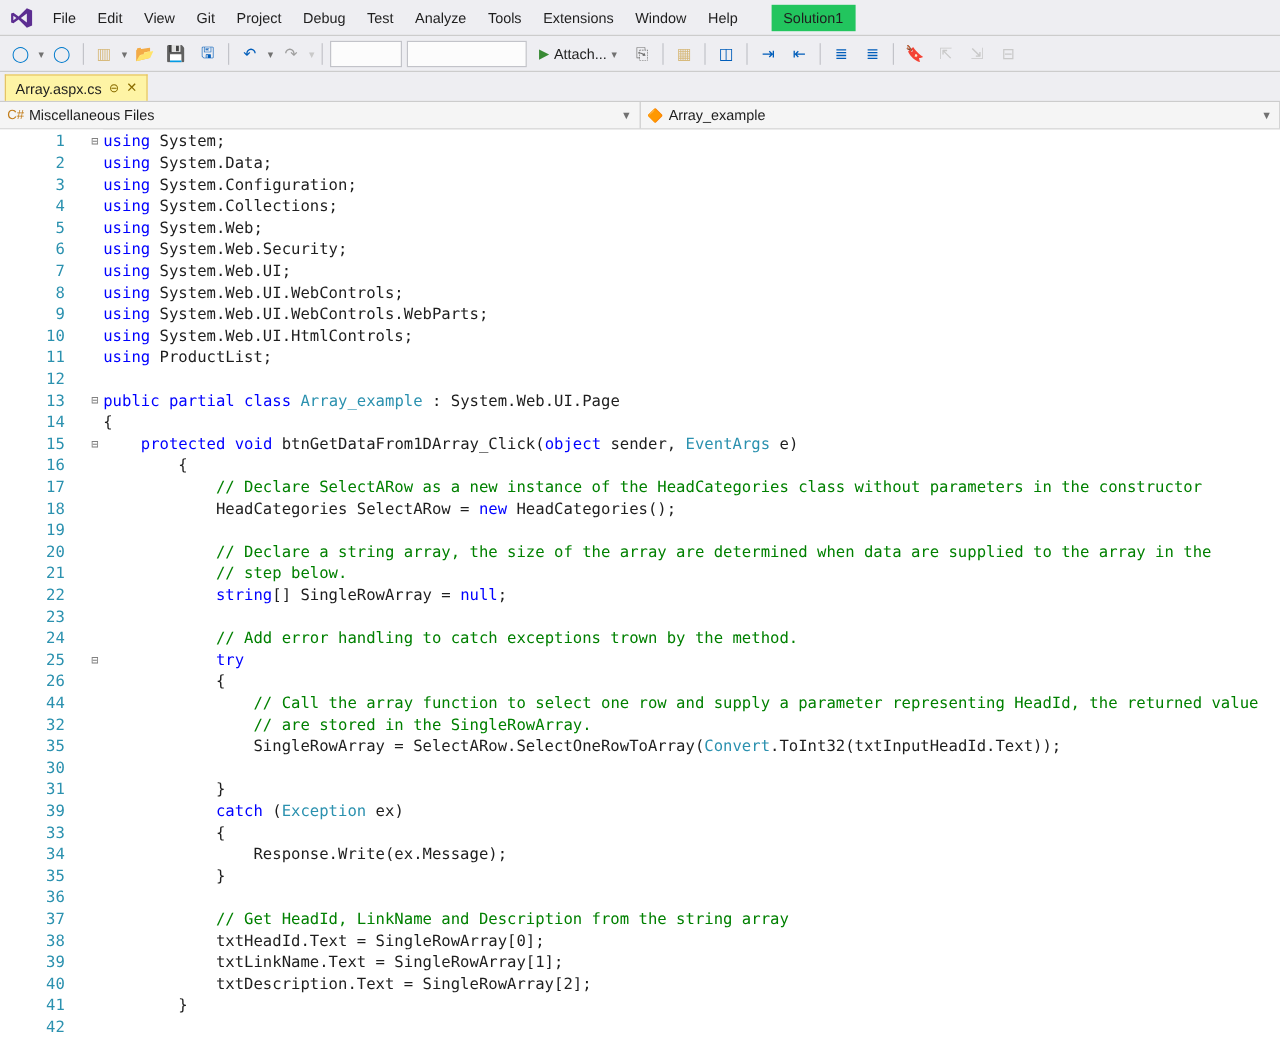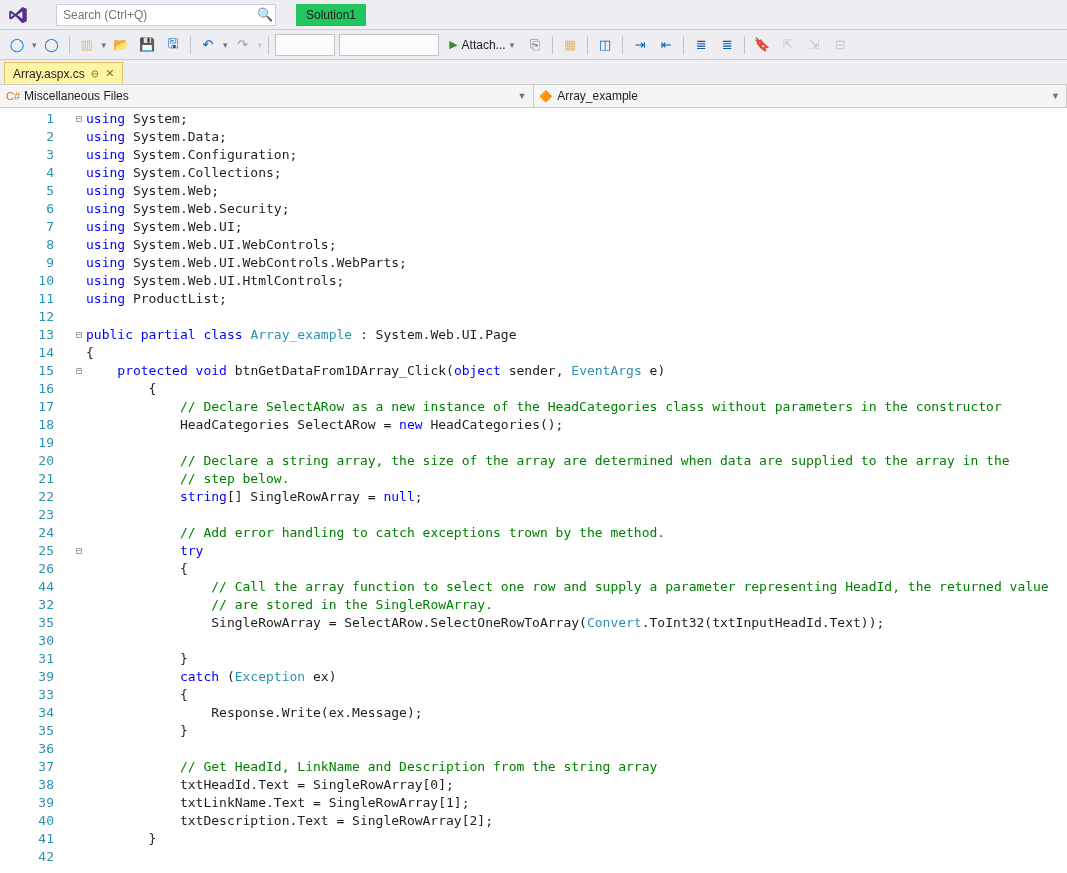--- a/index.html
+++ b/index.html
@@ -38,24 +38,34 @@
 </style>
 </head>
 <body>
 
 <div class="menubar">
   <div class="vs-logo">
     <svg width="20" height="20" viewBox="0 0 32 32">
         <path fill="#5c2d91" d="M23 3l-11 11L5 9l-3 1v12l3 1 7-5 11 11 7-3V6l-7-3zM5 19v-6l4 3-4 3zm18 3l-8-6 8-6v12z"></path>
       </svg>
   </div>
-  <div class="search-box">
-    <input placeholder="Search (Ctrl+Q)" style="">
-    <span class="si">🔍</span>
-  </div>
+  <div class="menus" id="menu-items">
+      <span>File</span>
+      <span>Edit</span>
+      <span>View</span>
+      <span>Git</span>
+      <span>Project</span>
+      <span>Debug</span>
+      <span>Test</span>
+      <span>Analyze</span>
+      <span>Tools</span>
+      <span>Extensions</span>
+      <span>Window</span>
+      <span>Help</span>
+    </div>
   <div class="solution-label">Solution1</div>
 </div>
 
 <div class="toolbar">
   <span class="tb-btn" style="color:#007acc">◯</span>
   <span style="font-size:9px;color:#717171">▾</span>
   <span class="tb-btn" style="color:#007acc">◯</span>
   <span class="tb-sep"></span>
   <span class="tb-btn" style="color:#d7ba7d">▥</span>
   <span style="font-size:9px;color:#717171">▾</span>

